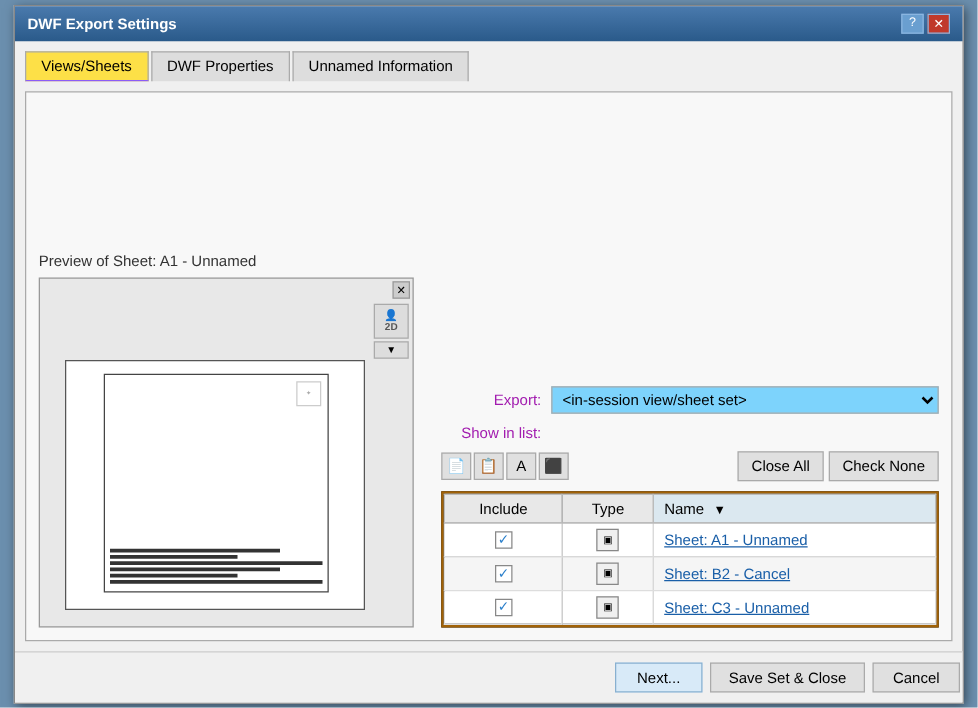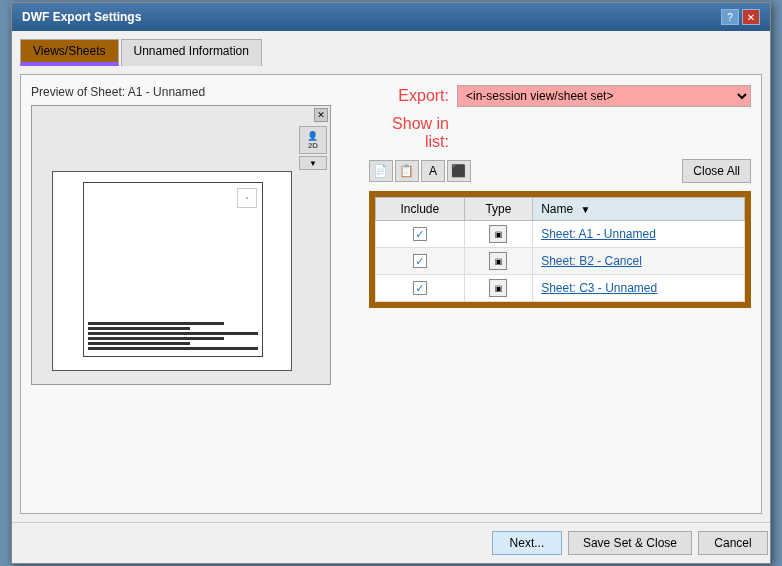--- a/index.html
+++ b/index.html
@@ -59,31 +59,32 @@
     }
     .tab {
       padding: 4px 12px;
       background: #ddd;
       border: 1px solid #aaa;
       border-bottom: none;
       cursor: pointer;
       font-size: 12px;
     }
     .tab.active {
-      background: #a16207;
-      border-bottom: 4px solid #8b5cf6;
+      background: #fde047;
+      border-bottom: 1px solid #8b5cf6;
       z-index: 1;
     }
     .tab-content {
       border: 1px solid #aaa;
       background: #f8f8f8;
       padding: 10px;
       display: flex;
-      gap: 28px;
+      gap: 12px;
       min-height: 440px;
+      align-items: flex-end;
     }
     .left-panel {
       width: 310px;
       flex-shrink: 0;
     }
     .preview-label {
       font-size: 12px;
       margin-bottom: 6px;
       color: #333;
     }
@@ -201,28 +202,28 @@
     }
     .form-row {
       display: flex;
       align-items: center;
       margin-bottom: 8px;
       gap: 8px;
     }
     .form-label {
       width: 80px;
       text-align: right;
-      font-size: 16px;
-      color: #ef4444;
+      font-size: 12px;
+      color: #a21caf;
     }
     .form-select {
       flex: 1;
       padding: 2px 4px;
       border: 1px solid #aaa;
-      background: #fca5a5;
+      background: #7dd3fc;
       font-size: 12px;
       height: 22px;
       cursor: pointer;
     }
     .toolbar-row {
       display: flex;
       align-items: center;
       margin-bottom: 8px;
       gap: 4px;
     }
@@ -240,21 +241,21 @@
     .check-btn {
       padding: 3px 10px;
       background: #e0e0e0;
       border: 1px solid #aaa;
       cursor: pointer;
       font-size: 12px;
       height: 24px;
     }
     .spacer { flex: 1; }
     .table-container {
-      border: 6px solid #a16207;
+      border: 2px solid #a16207;
       background: #000000;
     }
     .table {
       width: 100%;
       border-collapse: collapse;
     }
     .table th {
       background: #e8e8e8;
       border: 1px solid #bbb;
       padding: 4px 8px;
@@ -352,20 +353,21 @@
     <div class="title-bar-buttons">
       <button class="title-bar-btn">?</button>
       <button class="title-bar-btn close-btn">✕</button>
     </div>
   </div>
 
   <div class="dialog-body">
 
     <div class="tabs">
       <div class="tab active">Views/Sheets</div>
+      <div class="tab">DWF Properties</div>
       <div class="tab">Unnamed Information</div>
     </div>
 
     <div class="tab-content">
 
       <div class="left-panel">
         <div class="preview-label">Preview of Sheet: A1 - Unnamed</div>
         <div class="preview-box">
           <div class="preview-close">✕</div>
           <div class="preview-toolbar">
@@ -415,20 +417,21 @@
             </button>
             <button class="icon-btn" title="All">
               <span>A</span>
             </button>
             <button class="icon-btn" title="Export">
               <span>⬛</span>
             </button>
           </div>
           <div class="spacer"></div>
           <button class="check-btn">Close All</button>
+          <button class="check-btn">Check None</button>
         </div>
 
         <div class="table-container">
           <table class="table">
             <thead>
               <tr>
                 <th>Include</th>
                 <th>Type</th>
                 <th class="name-col">
                   Name <span class="sort-arrow">▼</span>

